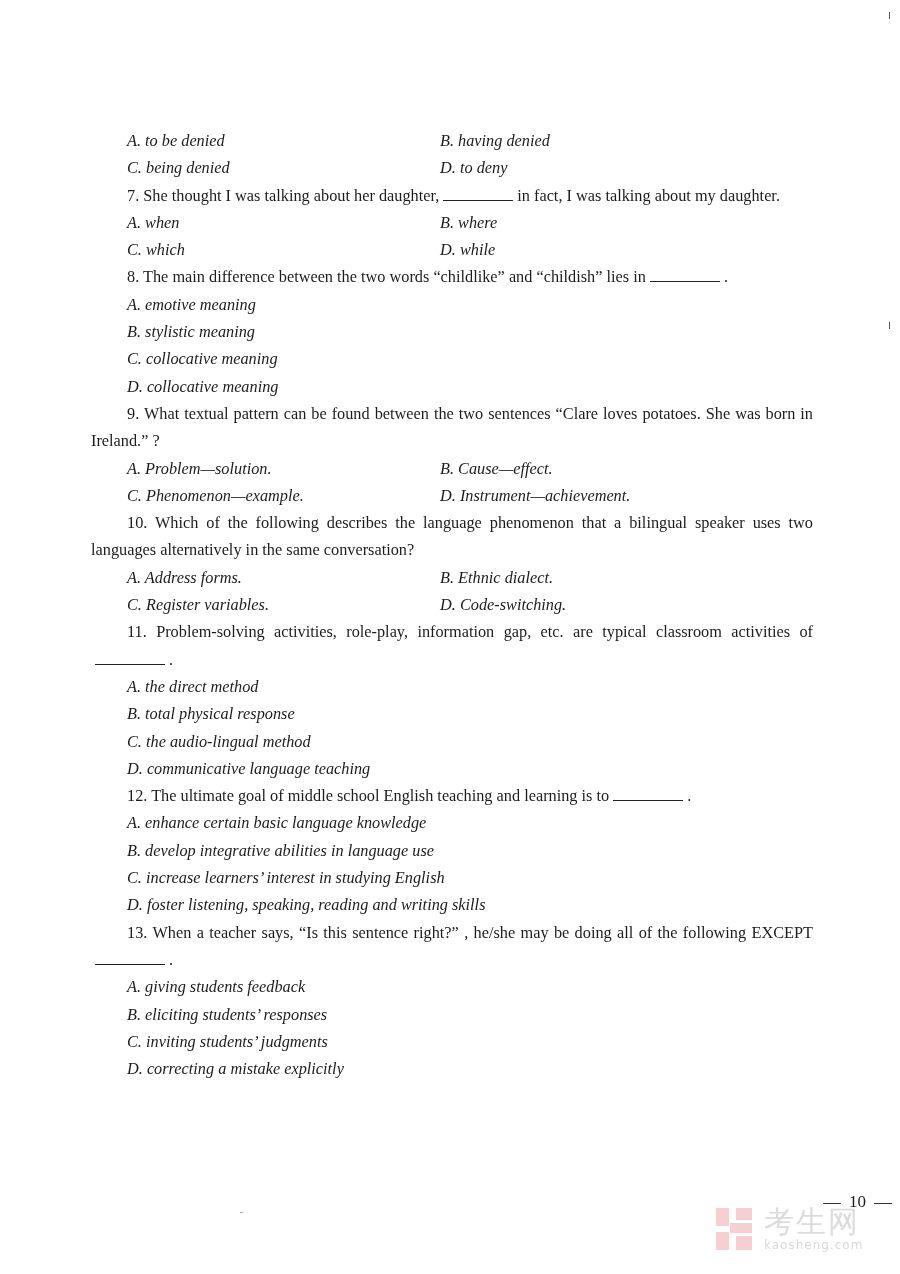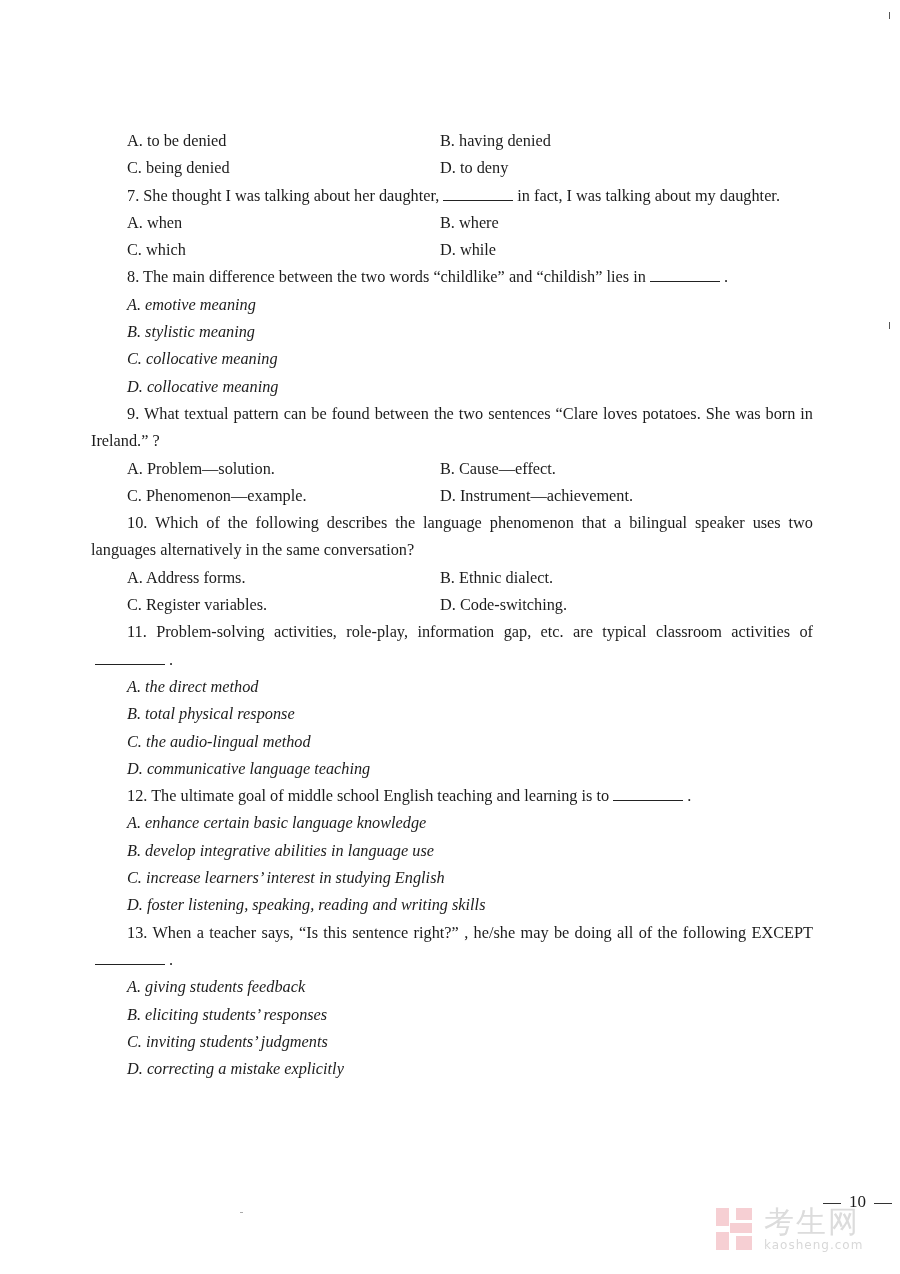--- a/index.html
+++ b/index.html
@@ -4,21 +4,21 @@
 <style>
   html, body { margin: 0; padding: 0; }
   body {
     width: 900px; height: 1274px; background: #ffffff; position: relative; overflow: hidden;
     font-family: "Liberation Serif", "DejaVu Serif", serif; color: #1c1c1c;
   }
   .page { position: absolute; left: 0; top: 0; width: 900px; height: 1274px; }
   .content { position: absolute; left: 91px; top: 127px; width: 722px; font-size: 16.3px; line-height: 27.3px; }
   .q { text-indent: 36px; text-align: justify; text-align-last: left; margin: 0; }
   .blank { display: inline-block; border-bottom: 1px solid #222; height: 16px; vertical-align: baseline; margin: 0 4px; }
-  .opts2 { display: grid; grid-template-columns: 313px 400px; padding-left: 36px; }
+  .opts2 { display: grid; grid-template-columns: 313px 400px; padding-left: 36px; font-style: italic; }
   .opts1 { padding-left: 36px; font-style: italic; }
   .opt { margin: 0; white-space: nowrap; }
   .pagenum { position: absolute; top: 1192px; left: 0; width: 900px; text-align: right; font-size: 17px; }
   .pagenum span { display: inline-block; }
   .dash { display: inline-block; width: 18px; border-top: 1px solid #333; vertical-align: middle; margin: 0 8px; }
   .wm { position: absolute; left: 716px; top: 1208px; width: 170px; height: 50px; }
   .wm-icon { position: absolute; left: 0; top: 0; width: 36px; height: 42px; }
   .wm-icon .b { position: absolute; background: #f6cfd3; }
   .wm-cn { position: absolute; left: 48px; top: -6px; font-family: "DejaVu Sans", sans-serif; font-size: 30px; color: #dcdcdc; letter-spacing: 2px; }
   .wm-en { position: absolute; left: 48px; top: 30px; font-family: "DejaVu Sans", sans-serif; font-size: 12px; color: #d8d8d8; letter-spacing: 1px; }

